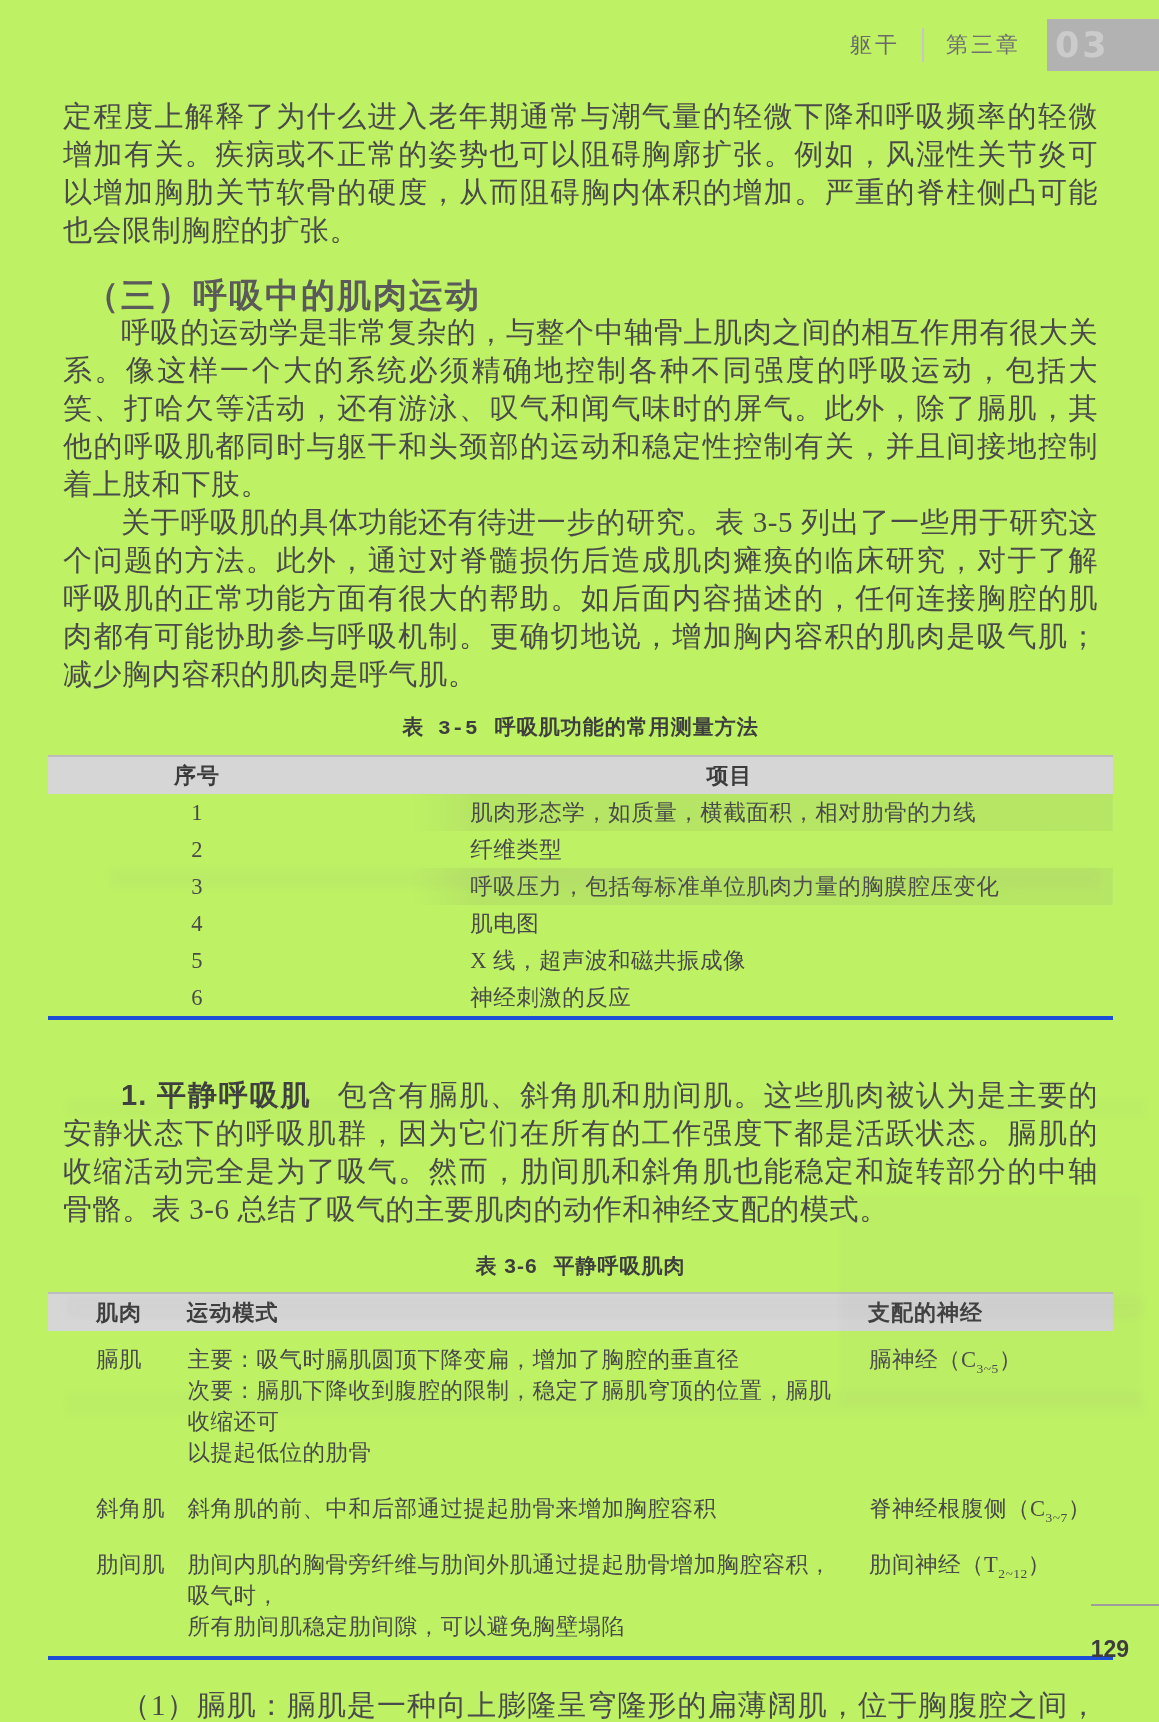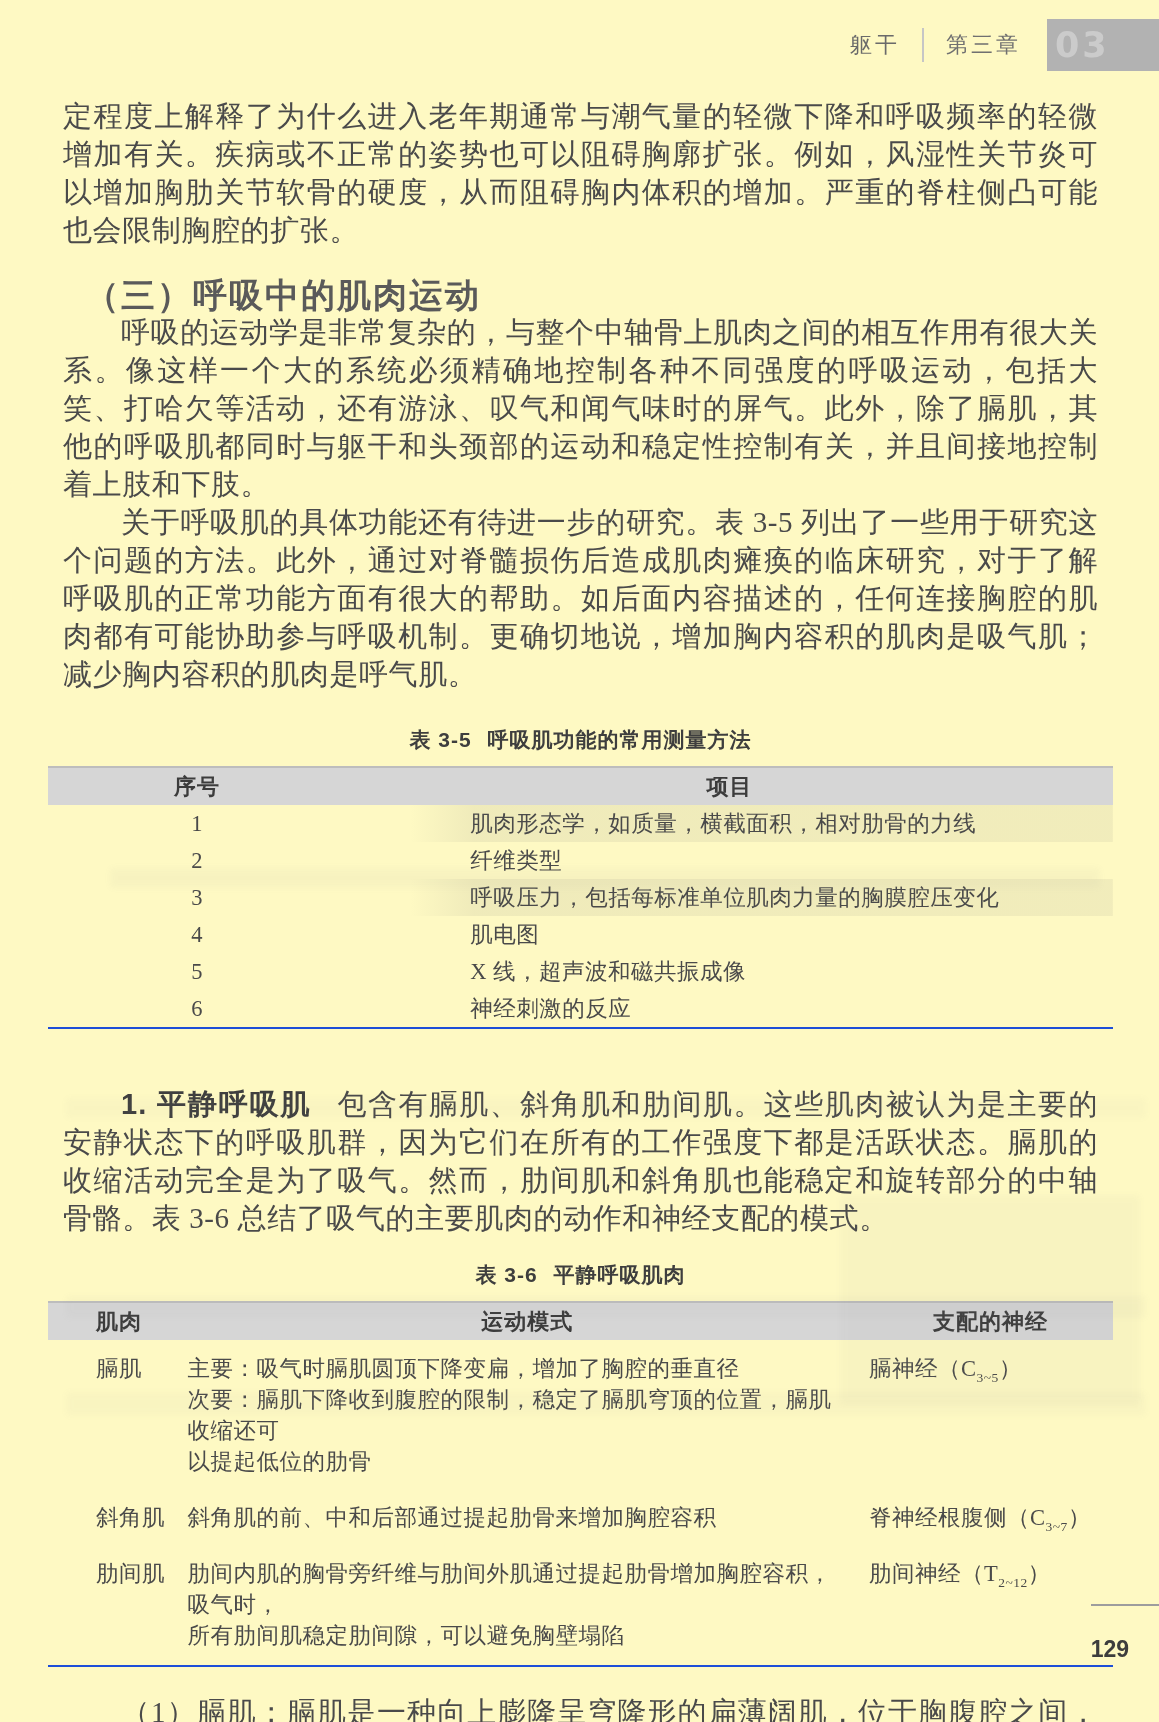--- a/index.html
+++ b/index.html
@@ -1,21 +1,21 @@
 <!DOCTYPE html>
 <html lang="zh"><head>
 <meta charset="utf-8">
 <style>
   html,body{margin:0;padding:0;}
   body{background:#e9e9e9;}
   .page{
     position:relative;
     width:1159px;height:1722px;
     margin:0 auto;
-    background:#fef9c3;
+    background:#bef264;
     overflow:hidden;
     font-family:"Liberation Serif", serif;
     color:#4a4a4a;
   }
   
   .page-header{
     position:absolute;top:26px;right:0;height:38px;
     display:flex;align-items:center;
     font-family:"Liberation Sans", sans-serif;
   }
@@ -46,48 +46,48 @@
   .p-label{
     font-family:"Liberation Sans", sans-serif;font-weight:700;color:#3f3f3f;
     margin-right:0.9em;letter-spacing:1px;
   }
   sub{font-size:0.6em;line-height:0;}
   
   .tbl-caption{
     text-align:center;font-family:"Liberation Sans", sans-serif;
     font-weight:700;font-size:21px;color:#3e3e3e;letter-spacing:1px;line-height:28px;
   }
-  .cap35{margin-top:33px;}
+  .cap35{margin-top:22px;font-family:Liberation Mono, monospace;}
   .cap36{margin-top:24px;}
   .cap-label{margin-right:16px;}
   
   .tbl{
     border-collapse:collapse;table-layout:fixed;
     width:calc(100% + 30px);margin-left:-15px;margin-top:12px;
-    border-bottom:2px solid #1d4ed8;
+    border-bottom:4px solid #1d4ed8;
   }
   .tbl thead th{
     background:#d6d6d6;border-top:2px solid #bdbdbd;
     font-family:"Liberation Sans", sans-serif;font-weight:600;font-size:22px;
     color:#3c3c3c;letter-spacing:1px;height:37px;padding:0;
   }
   .tbl td{font-size:22.5px;color:#4a4a4a;letter-spacing:0.5px;vertical-align:top;}
   
   .tbl35 .col-no{width:28%;}
   .tbl35 td{height:37px;line-height:37px;padding:0;}
   .tbl35 .c-no{text-align:center;}
   .tbl35 .c-item{padding-left:124px;}
   .tbl35 tr.bleed-row{
     background:linear-gradient(90deg, rgba(0,0,0,0) 34%, rgba(110,110,110,0.10) 40%, rgba(110,110,110,0.09) 100%);
   }
   
   .tbl36 .col-muscle{width:13%;}
   .tbl36 .col-pattern{width:64%;}
   .tbl36 .col-nerve{width:23%;}
-  .tbl36 thead th{text-align:center;}
+  .tbl36 thead th{text-align:left;}
   .tbl36 thead th.h-muscle{text-align:left;padding-left:48px;}
   .tbl36 td{line-height:31px;padding-top:11px;padding-bottom:5px;}
   .tbl36 .c-muscle{padding-left:48px;}
   .tbl36 .c-pattern{white-space:pre-line;padding-right:16px;}
   .tbl36 tbody tr:first-child td{padding-top:13px;}
   .tbl36 tbody tr td{padding-bottom:14px;}
   
   .footer-rule{position:absolute;top:1604px;right:0;width:68px;height:2px;background:#9d9d9d;}
   .page-number{
     position:absolute;top:1636px;right:30px;

